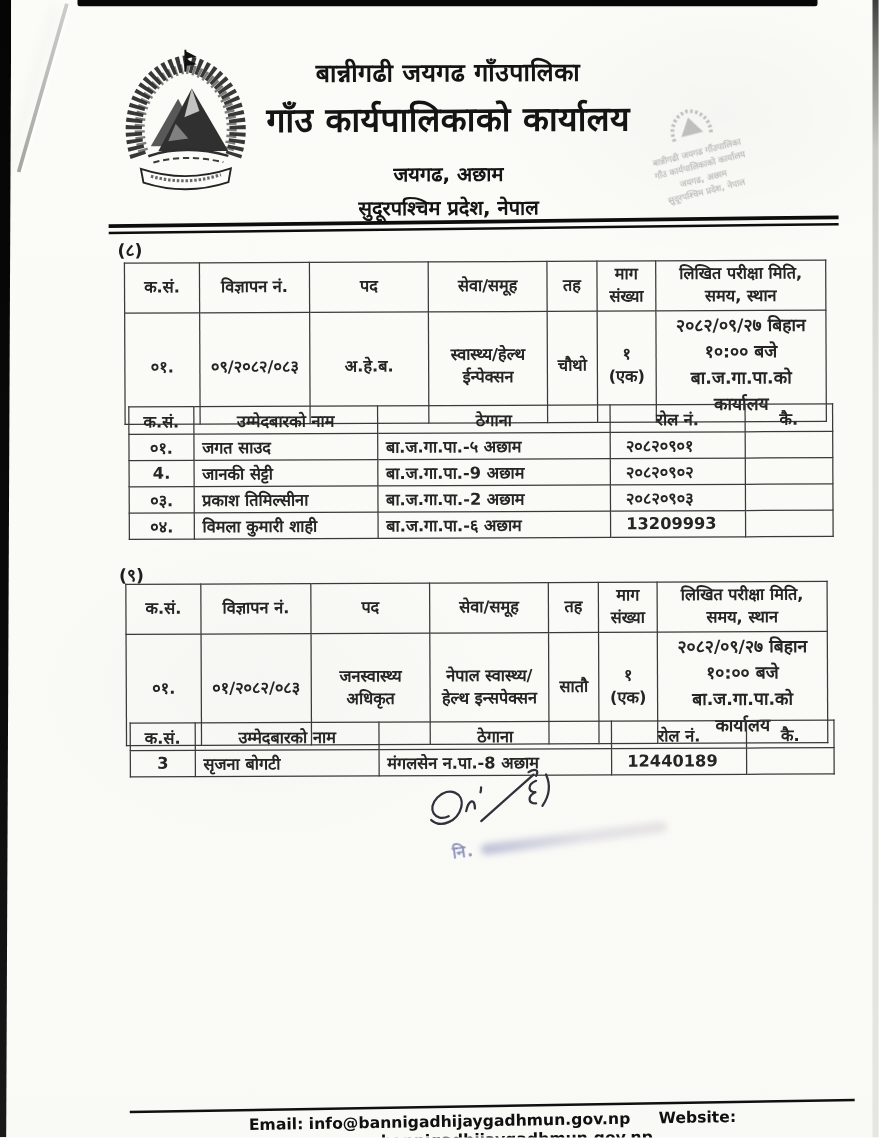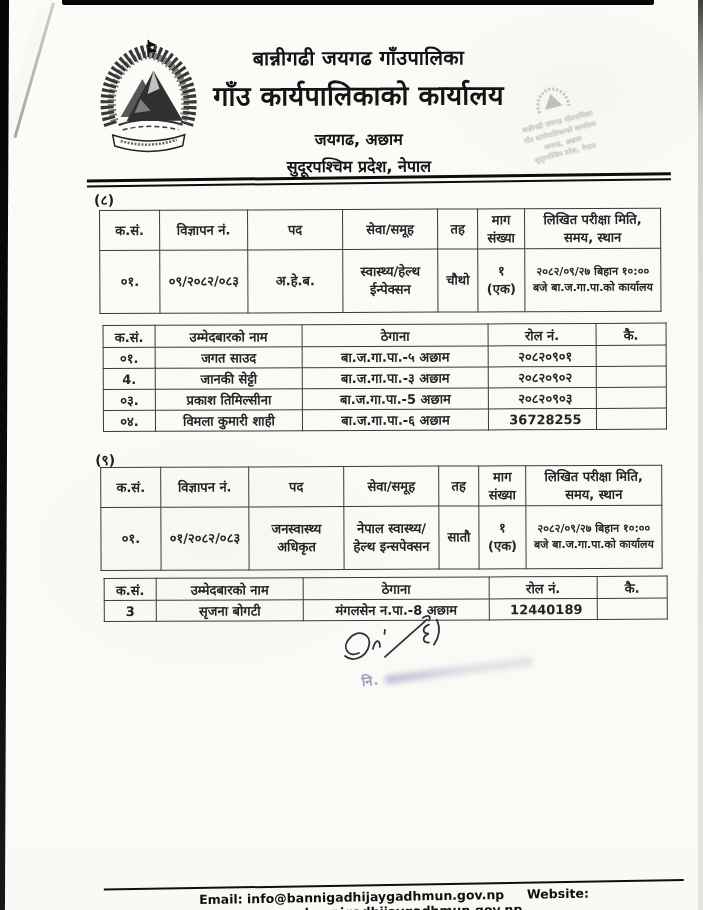--- a/index.html
+++ b/index.html
@@ -44,27 +44,27 @@
   .sec-label { position:absolute; left:95px; font-size:14px; font-weight:600; color:#1e1e1e; }
   .s8 { top:189px; } .s9 { top:449px; }
   
   table { border-collapse:collapse; table-layout:fixed; position:absolute; }
   .vtab { font-size:13px; color:#252525; width:561px; }
   .vtab th,.vtab td { border:1.6px solid #3a3a3a; text-align:center; vertical-align:middle;
     padding:2px 3px; overflow-wrap:break-word; }
   .vtab th { font-weight:700; line-height:1.35; }
   .vtab td { font-weight:600; line-height:1.4; }
   .vtab tr.h { height:38px; } .vtab tr.d { height:63px; }
-  .vtab td.exam { font-size:11px; line-height:1.5;border-radius:12px; }
+  .vtab td.exam { font-size:14px; line-height:1.5;border-radius:12px; }
   .t8 { left:100px; top:209px; } .t9 { left:100px; top:466px; }
   
   .ctab { font-size:13px; color:#252525; width:563px; }
   .ctab th,.ctab td { border:1.5px solid #3a3a3a; padding:1px 6px; vertical-align:middle; }
   .ctab th { text-align:center; font-weight:700; height:22px; }
-  .ctab td { font-weight:600; height:20px; text-align:center; }
+  .ctab td { font-weight:600; height:20px; text-align:left; }
   .ctab td.sn { text-align:center; }
   .ctab td.roll { padding-left:12px;margin-top:27px; }
   .c8 { left:103px; top:324px; } .c9 { left:103px; top:577px; }
   
   .signature { position:absolute; left:328px; top:613px; }
   .blue-stamp { position:absolute; left:360px; top:662px; transform:rotate(-7deg);
     color:rgba(96,102,164,.68); font-size:13px; font-weight:700; letter-spacing:1px;
     filter:blur(.4px); white-space:nowrap; }
   .blue-smudge { display:inline-block; width:150px; height:9px; margin-left:5px; vertical-align:middle;
     background:linear-gradient(90deg, rgba(96,102,164,.38), rgba(120,112,150,.18) 55%, rgba(150,135,150,.2));
@@ -176,36 +176,36 @@
       <tr>
         <td class="sn">०१.</td>
         <td>जगत साउद</td>
         <td>बा.ज.गा.पा.-५ अछाम</td>
         <td class="roll">२०८२०९०१</td>
         <td></td>
       </tr>
       <tr>
         <td class="sn">4.</td>
         <td>जानकी सेट्टी</td>
-        <td>बा.ज.गा.पा.-३ अछाम</td>
+        <td>बा.ज.गा.पा.-9 अछाम</td>
         <td class="roll">२०८२०९०२</td>
         <td></td>
       </tr>
       <tr>
         <td class="sn">०३.</td>
         <td>प्रकाश तिमिल्सीना</td>
-        <td>बा.ज.गा.पा.-5 अछाम</td>
+        <td>बा.ज.गा.पा.-2 अछाम</td>
         <td class="roll">२०८२०९०३</td>
         <td></td>
       </tr>
       <tr>
         <td class="sn">०४.</td>
         <td>विमला कुमारी शाही</td>
         <td>बा.ज.गा.पा.-६ अछाम</td>
-        <td class="roll">36728255</td>
+        <td class="roll">13209993</td>
         <td></td>
       </tr>
     </tbody>
       </table>
 
     <div class="sec-label s9">(९)</div>
 
     <table class="vtab t9">
       <colgroup>
           <col style="width:60px">

